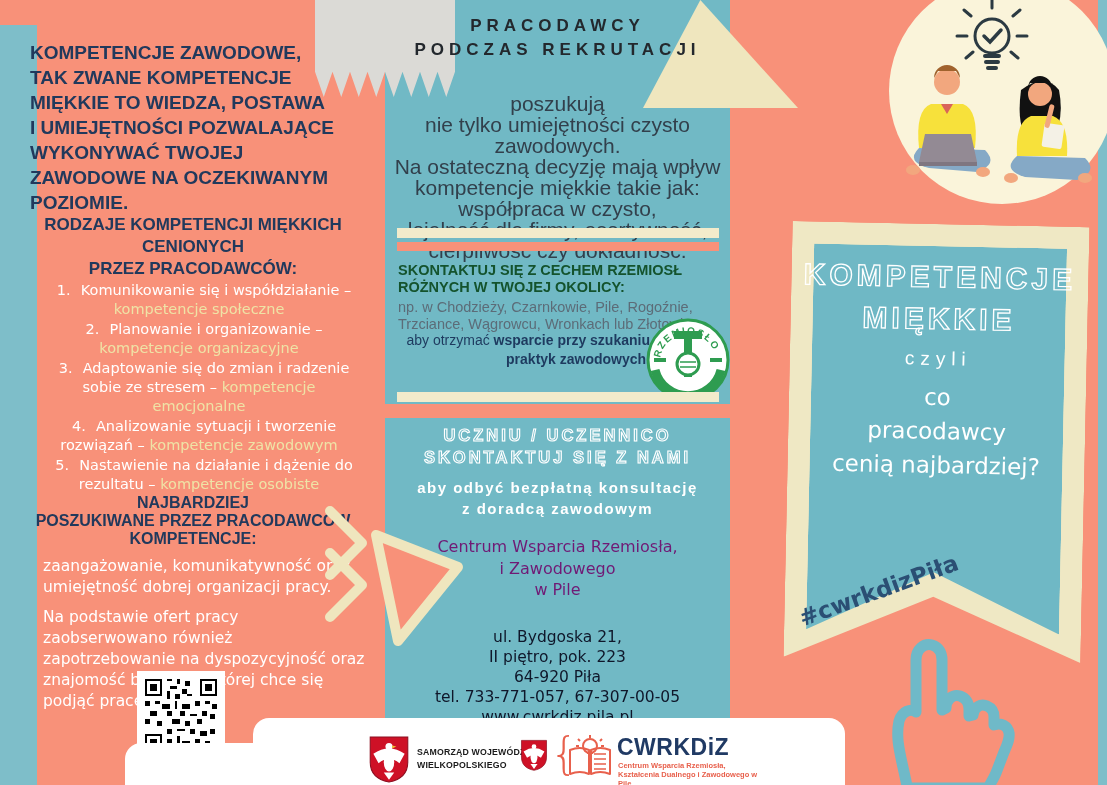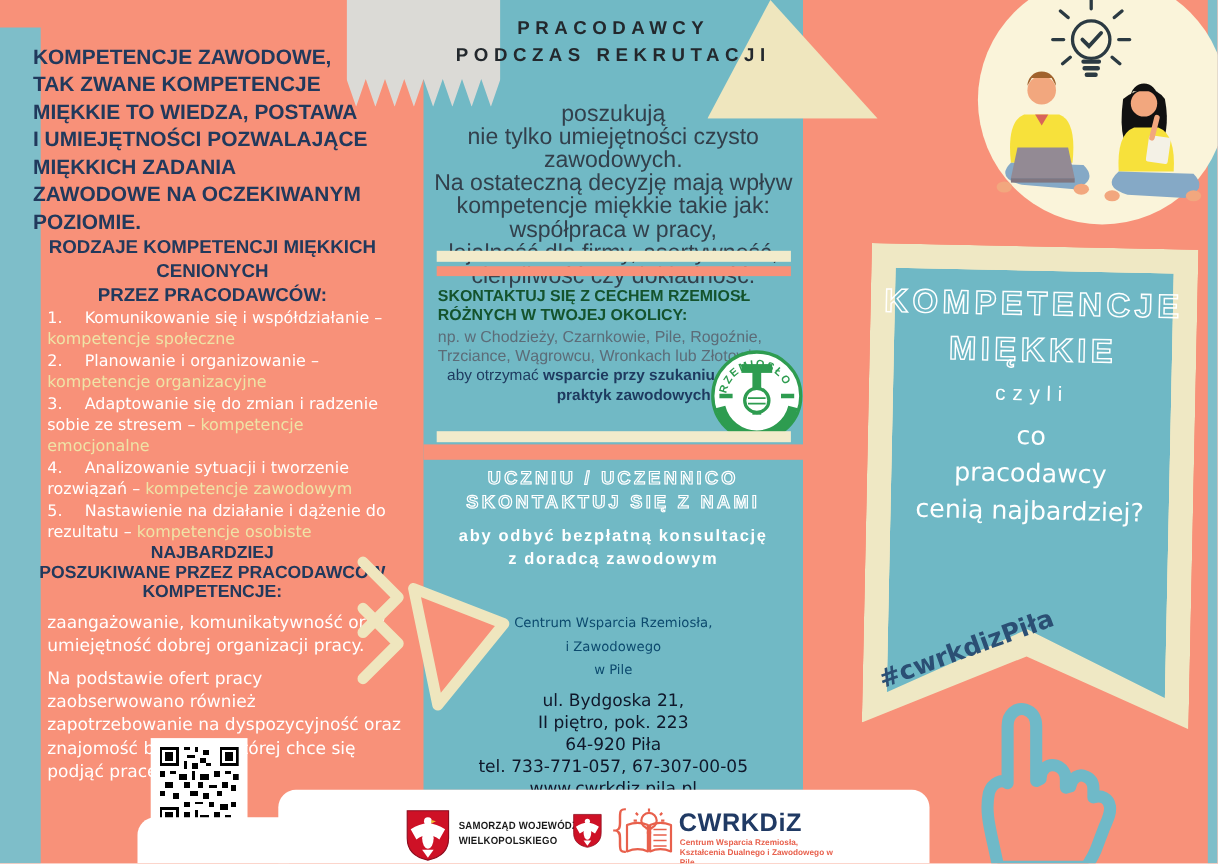--- a/index.html
+++ b/index.html
@@ -14,21 +14,21 @@
   #right-strip{left:1098px;top:0;width:9px;height:785px;background:#7EBEC9;}
   #mid-panel{left:385px;top:0;width:345px;height:718px;background:#71B9C5;}
   #torn-gray{left:315px;top:0;width:140px;height:97px;background:#DBDAD6;
     clip-path:polygon(0 0,100% 0,100% 74%,93.75% 100%,87.5% 74%,81.25% 100%,75% 74%,68.75% 100%,62.5% 74%,56.25% 100%,50% 74%,43.75% 100%,37.5% 74%,31.25% 100%,25% 74%,18.75% 100%,12.5% 74%,6.25% 100%,0 74%);}
   #cream-triangle{left:643px;top:0;width:155px;height:108px;background:#EFE6BE;
     clip-path:polygon(37% 0,100% 100%,0 100%);}
   
   #intro{left:30px;top:40px;width:318px;font-weight:bold;font-size:19px;line-height:25px;color:#21395C;}
   #rodzaje{left:25px;top:214px;width:336px;font-weight:bold;font-size:17px;line-height:22px;color:#21395C;}
   #soft-list{left:43px;top:281px;width:312px;font-size:14.5px;line-height:19px;color:#FFFFFF;}
-  #soft-list .it{margin:0 0 1px 0;}
+  #soft-list .it{margin:0 0 1px 0;text-align:center;}
   #soft-list .num{display:inline-block;width:34px;}
   #soft-list .accent{color:#EFE3A6;}
   #najbardziej{left:22px;top:494px;width:342px;font-weight:bold;font-size:16px;line-height:18px;color:#21395C;}
   .lp-par{left:43px;width:322px;font-size:15.5px;line-height:21px;color:#FFFFFF;}
   #lp-p1{top:556px;}
   #lp-p2{top:607px;}
   #qr-box{left:137px;top:671px;width:88px;height:88px;background:#FFFFFF;
           display:flex;align-items:center;justify-content:center;}
   
   .mid-h{left:0;top:14px;width:100%;font-weight:bold;font-size:17px;line-height:24px;
@@ -40,21 +40,21 @@
   #bar3{top:392px;height:10px;background:#F2EBCB;}
   #band-salmon{left:0;top:404px;width:345px;height:14px;background:#F89179;}
   #skontaktuj-title{left:13px;top:262px;width:332px;font-weight:bold;font-size:14.5px;line-height:17px;color:#14532d;}
   #towns{left:13px;top:299px;width:332px;font-size:14.5px;line-height:16.5px;color:#5C6C78;}
   #aby{left:13px;top:331px;width:252px;font-size:14px;line-height:18.5px;color:#1E3A5F;text-align:right;}
   #aby b{font-weight:bold;}
   #uczniu-title{left:0;top:424px;width:100%;font-weight:bold;font-size:16.5px;line-height:22px;
     letter-spacing:3px;color:transparent;-webkit-text-stroke:1.1px #FFFFFF;}
   #uczniu-bold{left:0;top:477px;width:100%;font-weight:bold;font-size:15px;line-height:21px;
     letter-spacing:1.5px;color:#FFFFFF;}
-  #org-block{left:0;top:556px;width:100%;font-size:12px;line-height:21.5px;color:#0c4a6e;}
+  #org-block{left:0;top:536px;width:100%;font-size:16px;line-height:21.5px;color:#701a75;}
   #addr-block{left:0;top:627px;width:100%;font-size:15.5px;line-height:20px;color:#0f172a;}
   
   #illu-circle{left:889px;top:-22px;width:226px;height:226px;border-radius:50%;background:#FAF4DA;}
   #card{left:788px;top:224px;width:297px;height:436px;transform:rotate(1.2deg);}
   #card-outer{left:0;top:0;width:297px;height:436px;background:#EFE8C4;
     clip-path:polygon(0 0,100% 0,100% 100%,50% 85.5%,0 100%);}
   #card-inner{left:22px;top:22px;width:253px;height:386px;background:#6FB8C5;
     clip-path:polygon(0 0,100% 0,100% 100%,50% 84.5%,0 100%);}
   .card-t{left:0;width:100%;text-align:center;color:#FFFFFF;}
   #card-t1{top:36px;font-weight:bold;font-size:30px;letter-spacing:4px;color:transparent;-webkit-text-stroke:1.3px #FFFFFF;}
@@ -83,21 +83,21 @@
   <div class="abs" id="left-strip"></div>
   <div class="abs" id="right-strip"></div>
   <div class="abs" id="torn-gray"></div>
   <div class="abs" id="cream-triangle"></div>
 
   <div class="abs lib" id="intro">
     <div>KOMPETENCJE ZAWODOWE,</div>
     <div>TAK ZWANE KOMPETENCJE</div>
     <div>MIĘKKIE TO WIEDZA, POSTAWA</div>
     <div>I UMIEJĘTNOŚCI POZWALAJĄCE</div>
-    <div>MIĘKKICH ZADANIA</div>
+    <div>WYKONYWAĆ TWOJEJ</div>
     <div>ZAWODOWE NA OCZEKIWANYM</div>
     <div>POZIOMIE.</div>
   </div>
 
   <div class="abs lib center" id="rodzaje">
     <div>RODZAJE KOMPETENCJI MIĘKKICH</div>
     <div>CENIONYCH</div>
     <div>PRZEZ PRACODAWCÓW:</div>
   </div>
 
@@ -183,21 +183,21 @@
   <div class="abs" style="left:385px;top:0;width:345px;height:718px;">
     <div class="abs lib center mid-h">
       <div>PRACODAWCY</div>
       <div>PODCZAS REKRUTACJI</div>
     </div>
     <div class="abs lib center mid-para">
       <div>poszukują</div>
       <div>nie tylko umiejętności czysto zawodowych.</div>
       <div>Na ostateczną decyzję mają wpływ</div>
       <div>kompetencje miękkie takie jak:</div>
-      <div>współpraca w pracy,</div>
+      <div>współpraca w czysto,</div>
       <div>lojalność dla firmy, asertywność,</div>
       <div>cierpliwość czy dokładność.</div>
     </div>
     <div class="abs bar" id="bar1"></div>
     <div class="abs bar" id="bar2"></div>
 
     <div class="abs lib" id="skontaktuj-title">SKONTAKTUJ SIĘ Z CECHEM RZEMIOSŁ RÓŻNYCH W TWOJEJ OKOLICY:</div>
     <div class="abs lib" id="towns">np. w Chodzieży, Czarnkowie, Pile, Rogoźnie, Trzciance, Wągrowcu, Wronkach lub Złotowie,</div>
     <div class="abs lib" id="aby"><span>aby otrzymać </span><b>wsparcie przy szukaniu praktyk zawodowych.</b></div>
 

